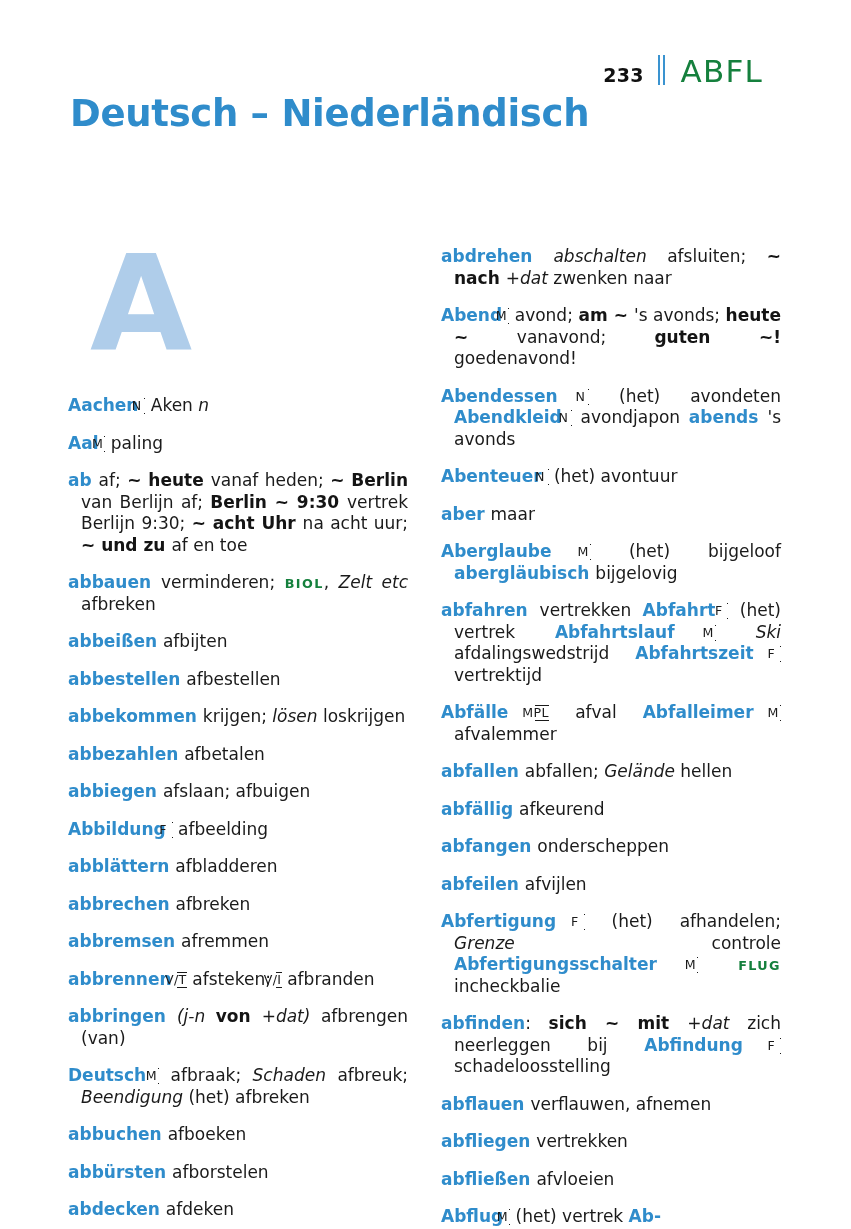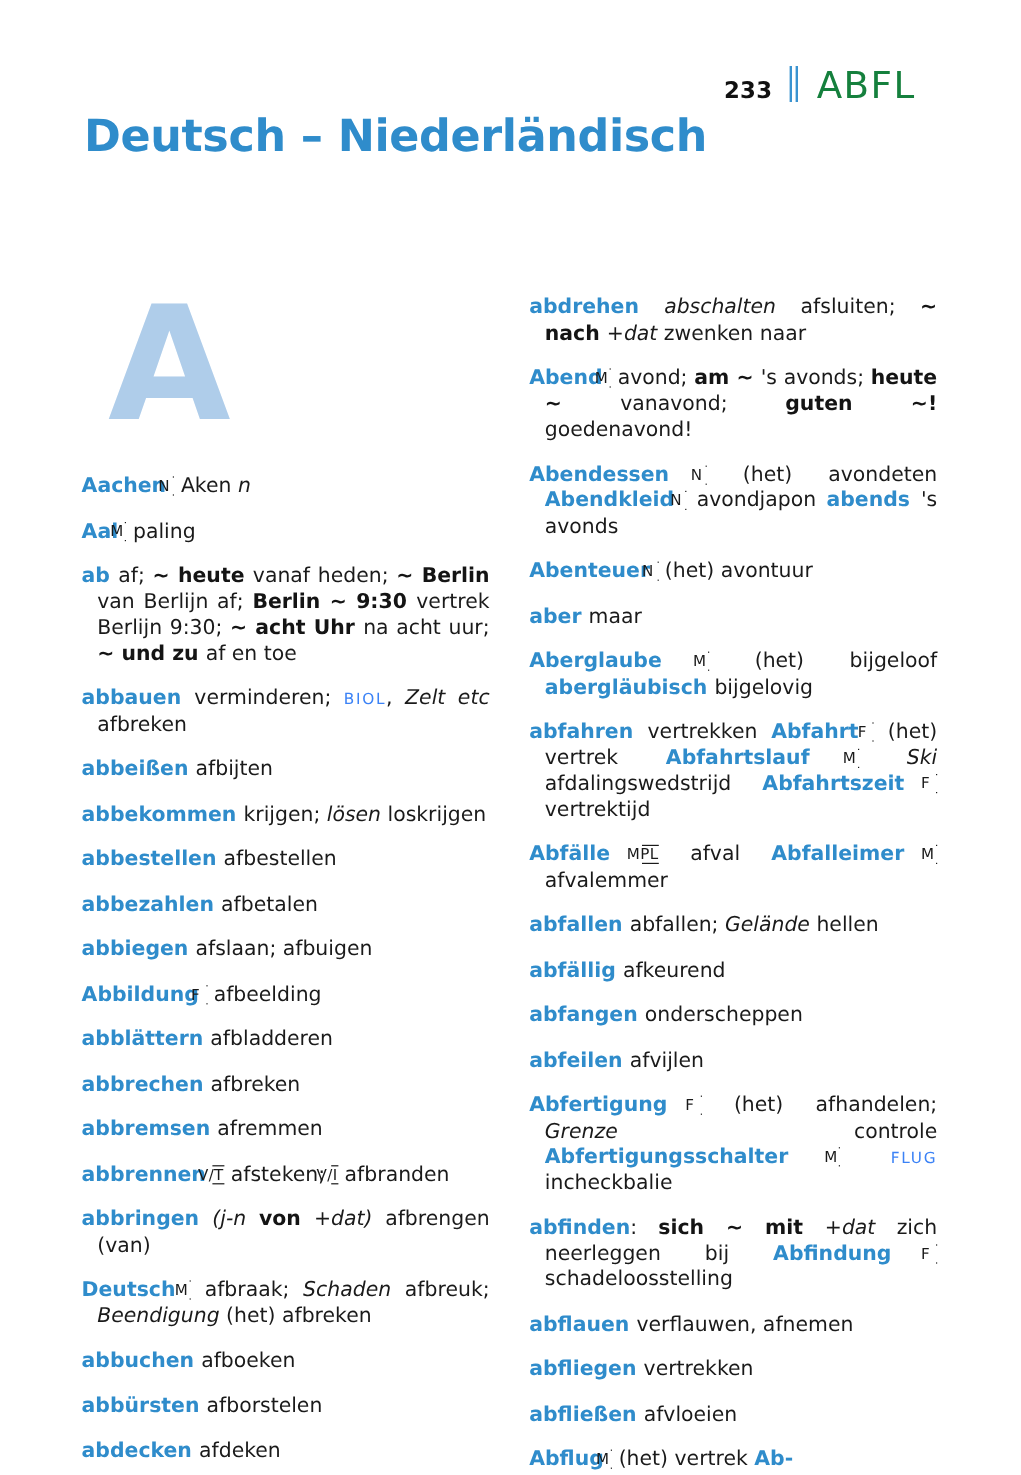--- a/index.html
+++ b/index.html
@@ -119,22 +119,22 @@
     font-weight: 700;
   }
   .it {                       
     font-style: italic;
     color: #1a1a1a;
     font-weight: 400;
   }
   .sc {                       
     font-size: 0.75em;
     letter-spacing: 1.4px;
-    color: #3b82f6;
-    font-weight: 400;
+    color: #15803d;
+    font-weight: 700;
   }
   .gm {                       
     font-size: 0.74em;
     font-weight: 400;
     color: #1a1a1a;
     border-top: 1.3px solid #1a1a1a;
     border-bottom: 1.3px solid #1a1a1a;
     padding: 0 0.5px;
     line-height: 1.15;
     display: inline-block;
@@ -159,22 +159,22 @@
 <div class="columns">
 
   <div class="col">
     <div class="letter-tab">A</div>
     <div class="entries">
         <div class="entry"><span class="hw">Aachen </span><span class="gm">N</span><span class="tr"> Aken </span><span class="it">n</span></div>
         <div class="entry"><span class="hw">Aal </span><span class="gm">M</span><span class="tr"> paling</span></div>
         <div class="entry"><span class="hw">ab </span><span class="tr">af; </span><span class="ex">~ heute </span><span class="tr">vanaf heden; </span><span class="ex">~ Berlin </span><span class="tr">van Berlijn af; </span><span class="ex">Berlin ~ 9:30 </span><span class="tr">vertrek Berlijn 9:30; </span><span class="ex">~ acht Uhr </span><span class="tr">na acht uur; </span><span class="ex">~ und zu </span><span class="tr">af en toe</span></div>
         <div class="entry"><span class="hw">abbauen </span><span class="tr">verminderen; </span><span class="sc">BIOL</span><span class="tr">, </span><span class="it">Zelt etc </span><span class="tr">afbreken</span></div>
         <div class="entry"><span class="hw">abbeißen </span><span class="tr">afbijten</span></div>
+        <div class="entry"><span class="hw">abbestellen </span><span class="tr">afbestellen</span></div>
         <div class="entry"><span class="hw">abbekommen </span><span class="tr">krijgen; </span><span class="it">lösen </span><span class="tr">loskrijgen</span></div>
-        <div class="entry"><span class="hw">abbestellen </span><span class="tr">afbestellen</span></div>
         <div class="entry"><span class="hw">abbezahlen </span><span class="tr">afbetalen</span></div>
         <div class="entry"><span class="hw">abbiegen </span><span class="tr">afslaan; afbuigen</span></div>
         <div class="entry"><span class="hw">Abbildung </span><span class="gm">F</span><span class="tr"> afbeelding</span></div>
         <div class="entry"><span class="hw">abblättern </span><span class="tr">afbladderen</span></div>
         <div class="entry"><span class="hw">abbrechen </span><span class="tr">afbreken</span></div>
         <div class="entry"><span class="hw">abbremsen </span><span class="tr">afremmen</span></div>
         <div class="entry"><span class="hw">abbrennen </span><span class="gm">V/T</span><span class="tr"> afsteken; </span><span class="gm">V/I</span><span class="tr"> afbranden</span></div>
         <div class="entry"><span class="hw">abbringen </span><span class="it">(j-n </span><span class="ex">von </span><span class="it">+dat) </span><span class="tr">afbrengen (van)</span></div>
         <div class="entry"><span class="hw">Deutsch </span><span class="gm">M</span><span class="tr"> afbraak; </span><span class="it">Schaden </span><span class="tr">afbreuk; </span><span class="it">Beendigung </span><span class="tr">(het) afbreken</span></div>
         <div class="entry"><span class="hw">abbuchen </span><span class="tr">afboeken</span></div>

